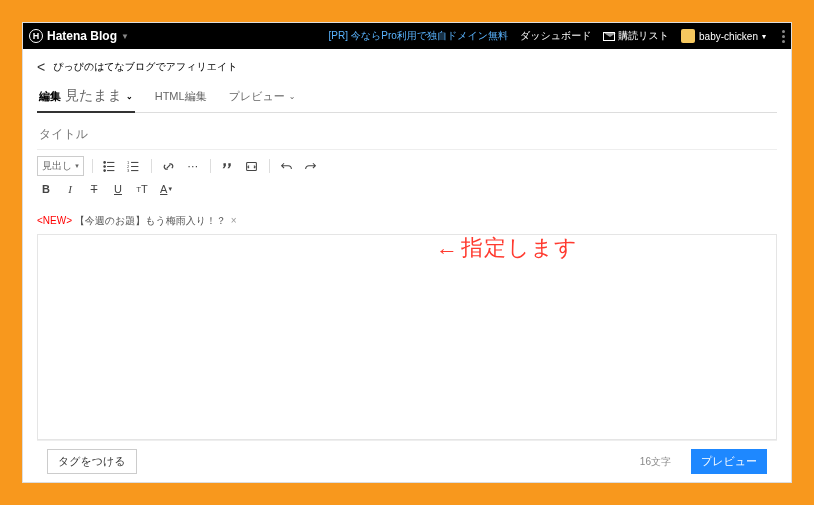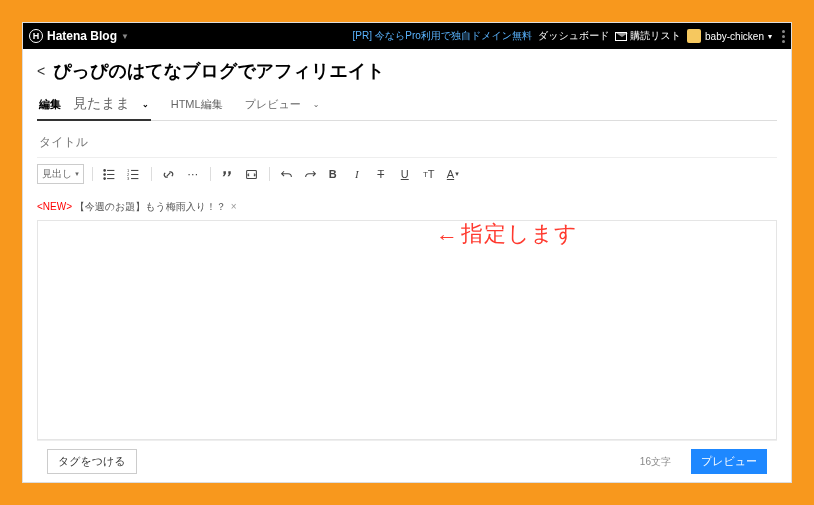--- a/index.html
+++ b/index.html
@@ -2,40 +2,40 @@
 <html><head>
 <meta charset="utf-8">
 <style>
 *{box-sizing:border-box;margin:0;padding:0;font-family:"Hiragino Kaku Gothic Pro","Meiryo",sans-serif}
 body{background:#f8981d;padding:22px;width:814px;height:505px}
 .app{background:#fff;width:100%;height:100%;display:flex;flex-direction:column;border:1px solid #ddd}
 .topbar{background:#000;color:#fff;height:26px;display:flex;align-items:center;padding:0 6px;font-size:11px}
 .brand{display:flex;align-items:center;gap:4px;font-weight:bold;font-size:12px}
 .brand-icon{width:14px;height:14px;border:1.5px solid #fff;border-radius:50%;display:flex;align-items:center;justify-content:center;font-size:9px}
 .subtitle{margin-left:10px;color:#ccc;font-size:10px}
-.topbar-right{margin-left:auto;display:flex;align-items:center;gap:6px}
+.topbar-right{margin-left:auto;display:flex;align-items:center;gap:12px}
 .pr-text{color:#5ab4ff;font-size:10px}
 .dash{color:#fff;font-size:10px}
 .deliver{display:flex;align-items:center;gap:3px;font-size:10px}
 .mail-ico{width:12px;height:9px;border:1px solid #fff;position:relative}
 .mail-ico::before{content:"";position:absolute;left:0;top:0;border-left:6px solid transparent;border-right:6px solid transparent;border-top:4px solid #fff;opacity:.6}
 .user{display:flex;align-items:center;gap:4px;font-size:10px}
 .avatar{width:14px;height:14px;background:#f6c85f;border-radius:2px}
 .dots{display:flex;flex-direction:column;gap:2px;margin-left:4px}
 .dots span{width:3px;height:3px;background:#888;border-radius:50%}
 .content{flex:1;display:flex;flex-direction:column;padding:10px 14px 0;overflow:hidden}
 .header-row{display:flex;align-items:center;gap:8px;margin-bottom:8px}
 .back{font-size:14px;color:#333}
-.page-title{font-size:18px;font-weight:bold}
+.page-title{font-size:10px;font-weight:normal}
 .tabs{display:flex;gap:18px;border-bottom:1px solid #ddd;font-size:11px;padding-bottom:0}
-.tab{padding:4px 2px 6px;color:#666;display:flex;align-items:center;gap:12px}
+.tab{padding:4px 2px 6px;color:#666;display:flex;align-items:center;gap:4px}
 .tab.active{color:#000;font-weight:bold;border-bottom:2px solid #333;margin-bottom:-1px}
 .chev{font-size:8px}
 .title-input{width:100%;border:none;border-bottom:1px solid #eee;padding:8px 2px;font-size:12px;color:#999;outline:none;margin-top:6px}
-.toolbar{margin-top:6px;display:flex;gap:4px}
+.toolbar{margin-top:6px;display:flex;flex-direction:column;gap:4px}
 .trow{display:flex;align-items:center;gap:6px}
 .tsel{border:1px solid #ccc;font-size:10px;padding:2px 4px;color:#666;background:#fff;display:flex;align-items:center;gap:3px}
 .tbtn{width:18px;height:18px;display:flex;align-items:center;justify-content:center;font-size:11px;color:#444;border:none;background:none;cursor:pointer}
 .tbtn svg{width:13px;height:13px}
 .sep{width:1px;height:14px;background:#ddd;margin:0 2px}
 .italic{font-style:italic;font-family:serif}
 .und{text-decoration:underline}
 .strike{text-decoration:line-through}
 .notice{margin-top:16px;font-size:10px;color:#555}
 .notice .new{color:#f00}

